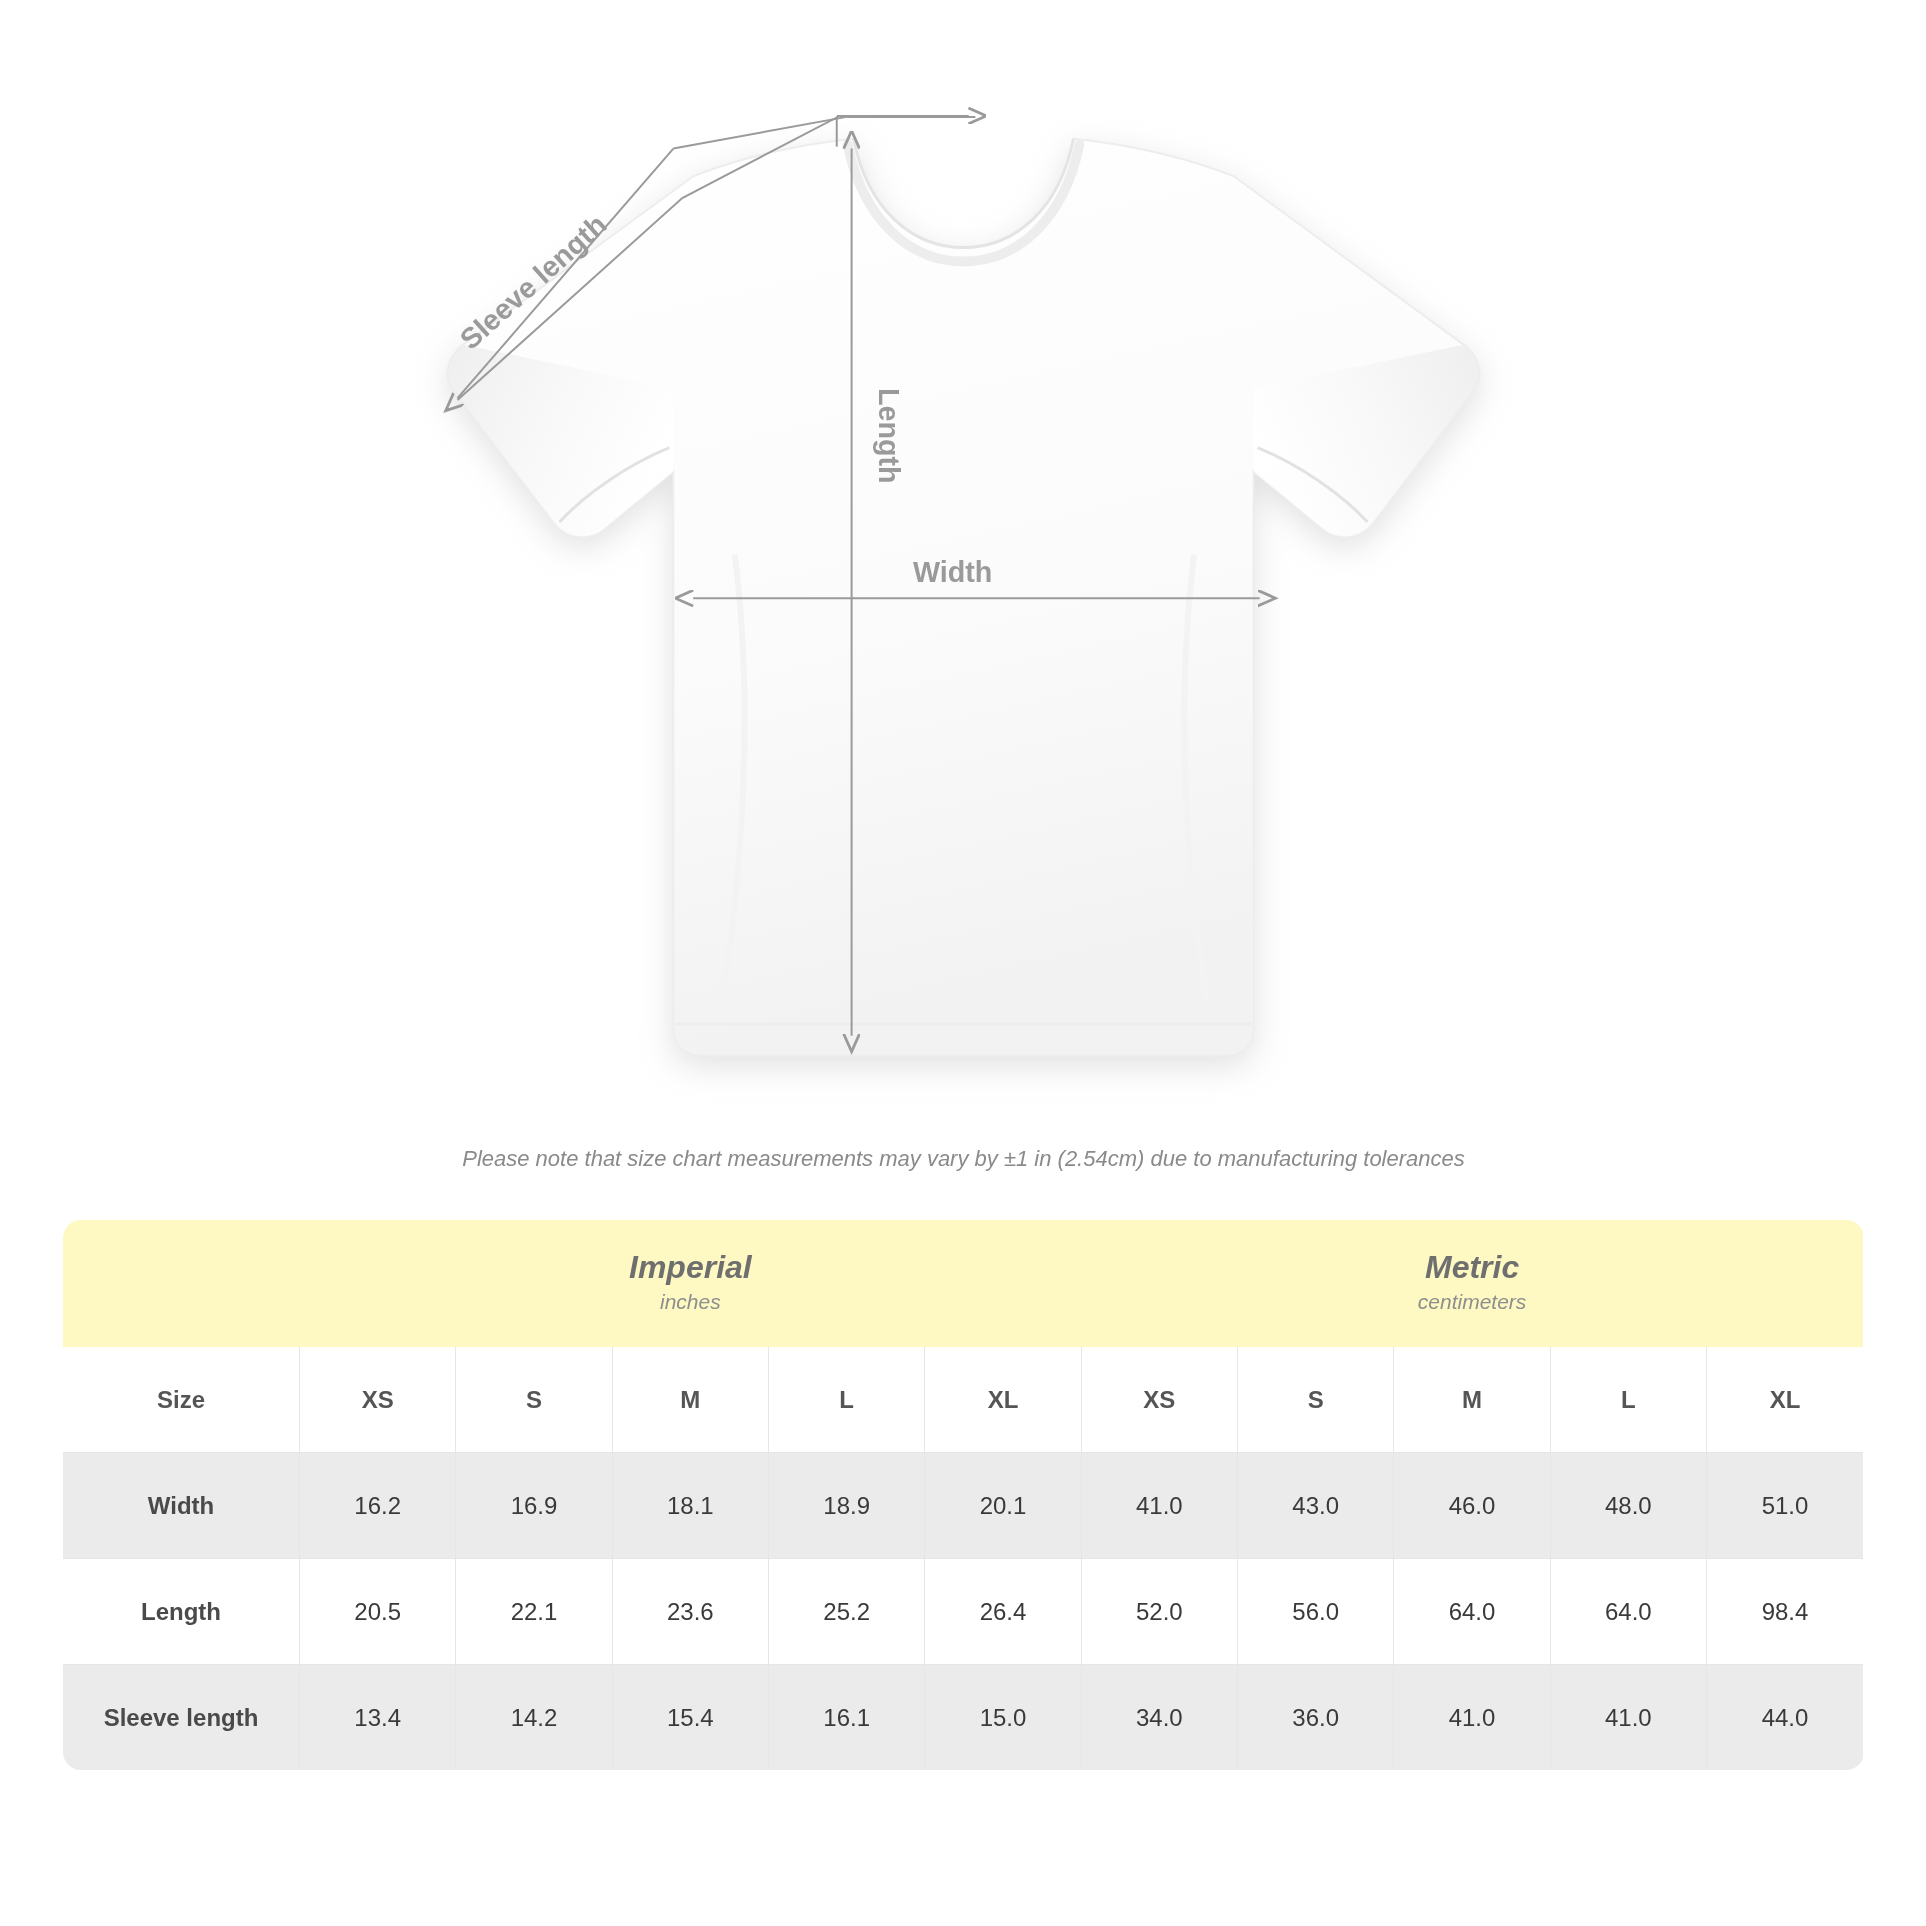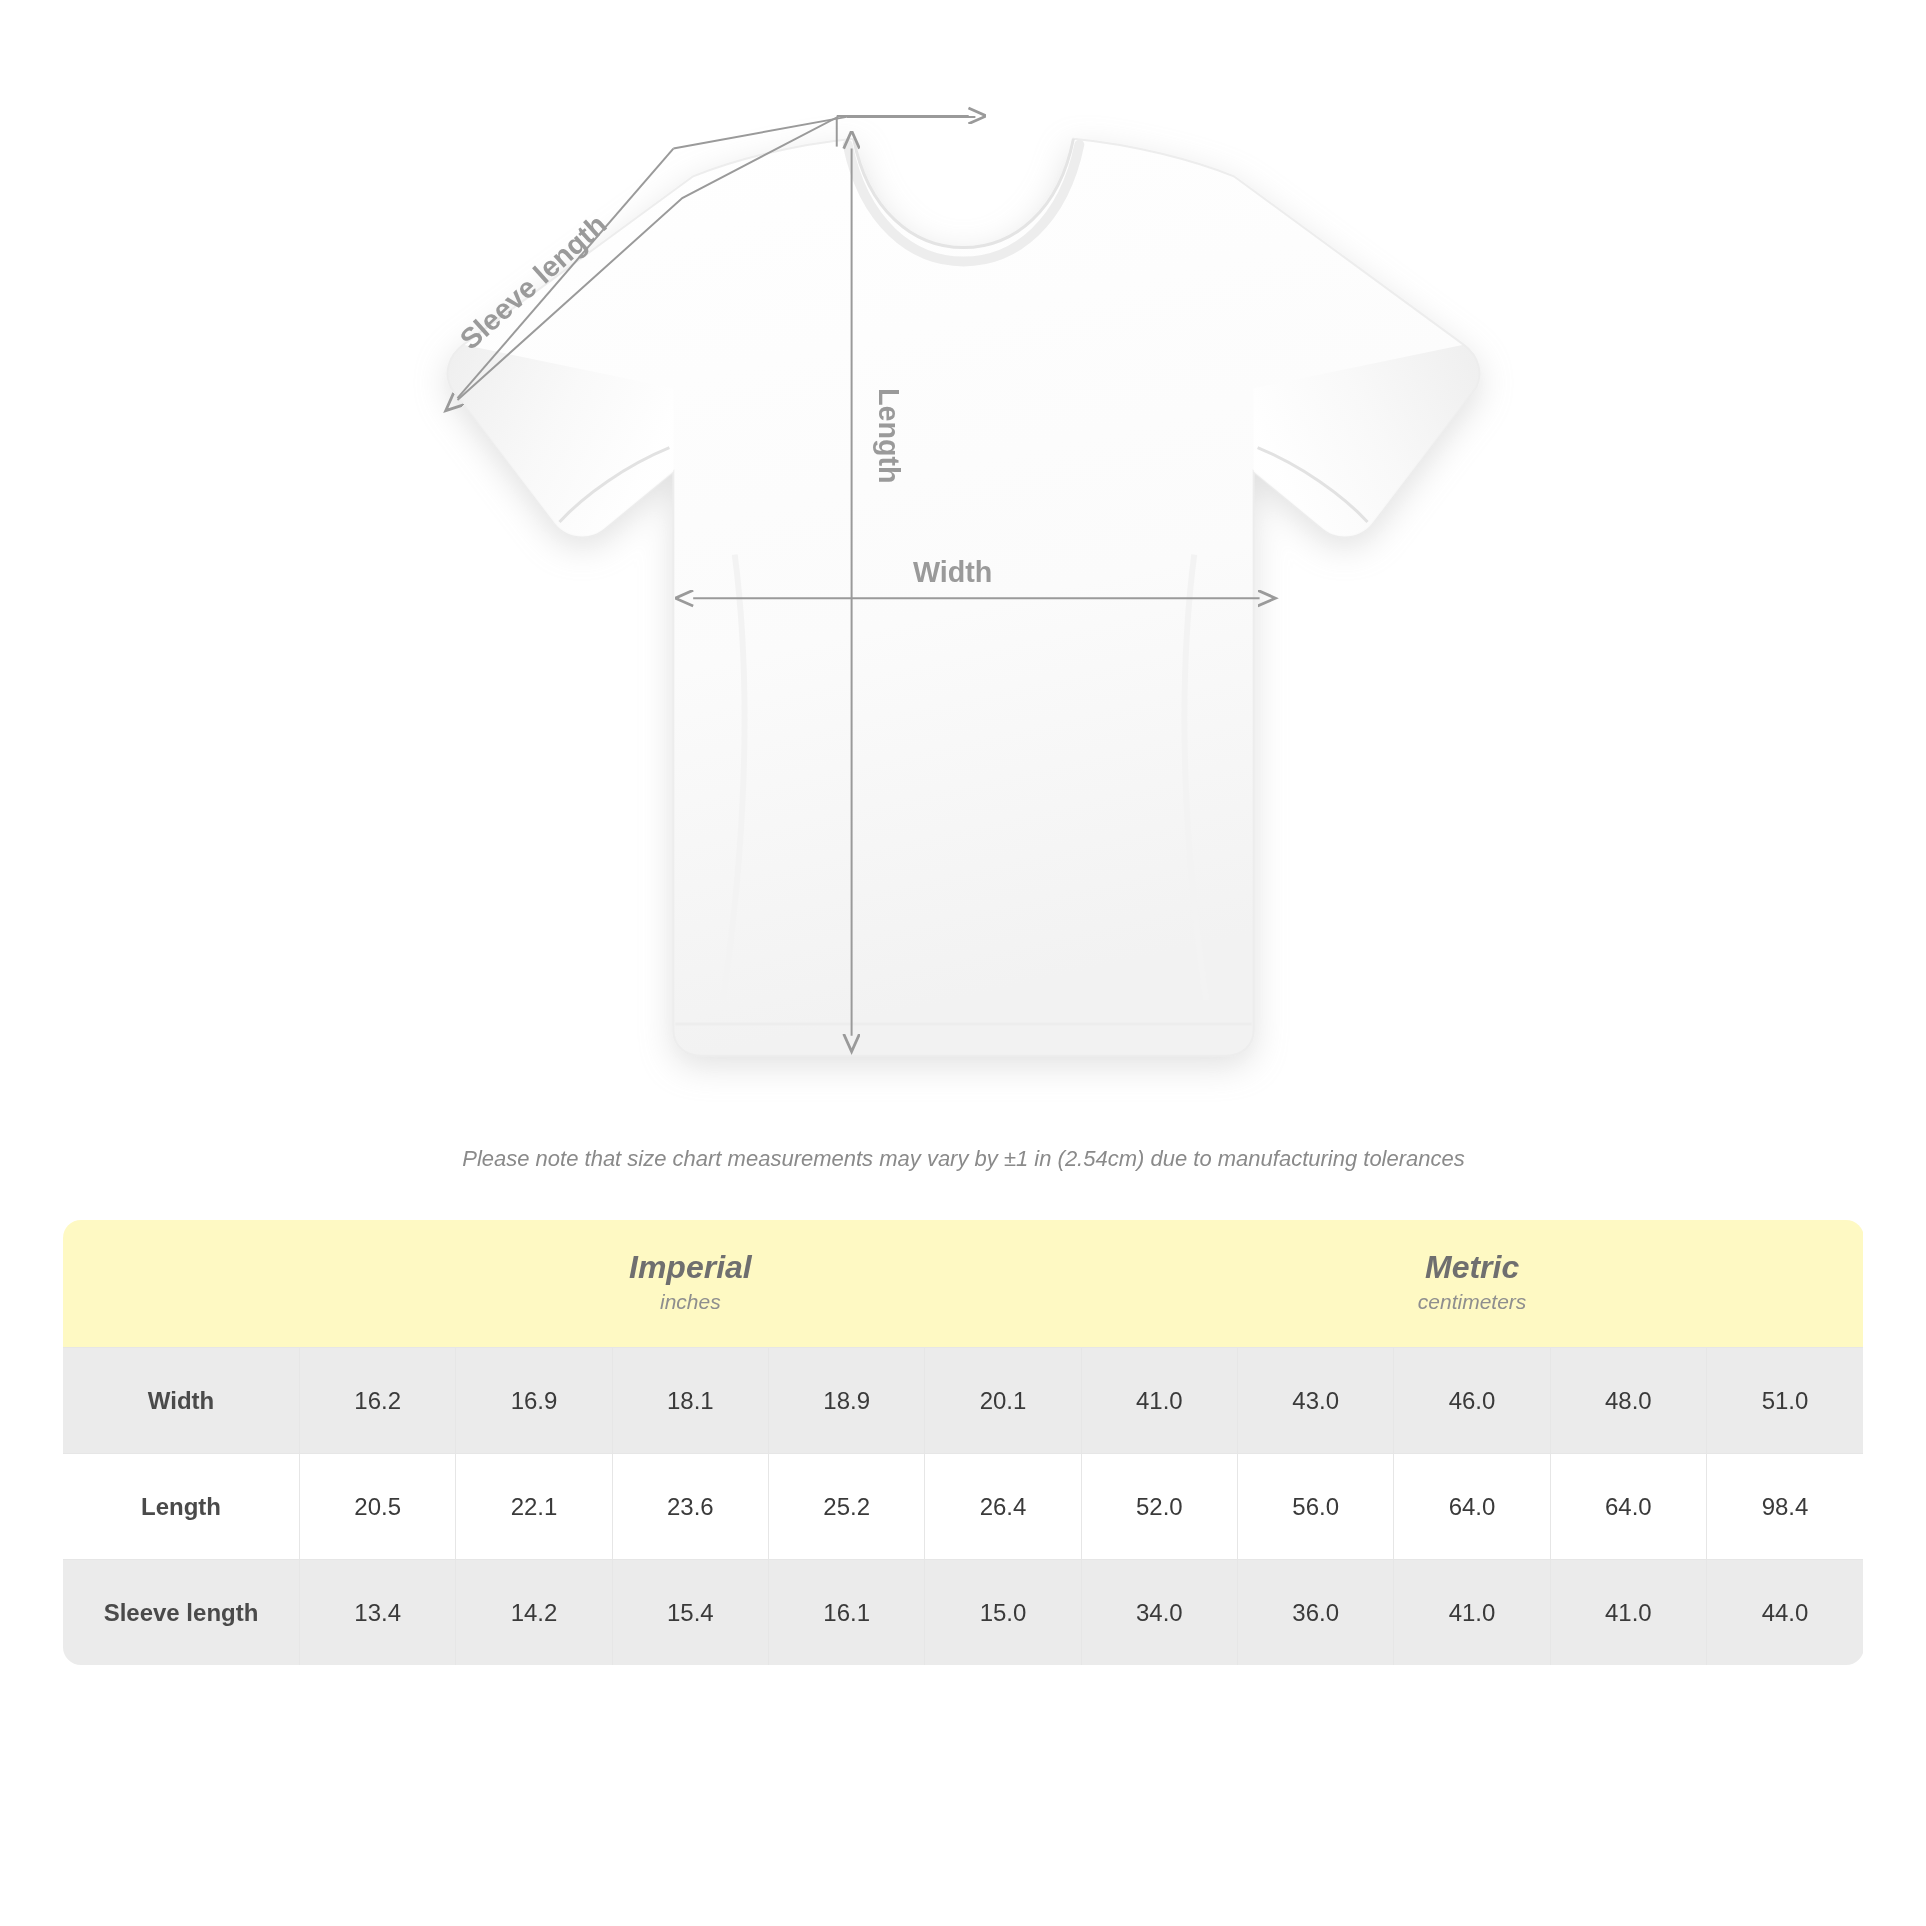--- a/index.html
+++ b/index.html
@@ -245,20 +245,33 @@
           <td colspan="5">
             <div class="unitsys-name">Imperial</div>
             <div class="unitsys-sub">inches</div>
           </td>
           <td colspan="5">
             <div class="unitsys-name">Metric</div>
             <div class="unitsys-sub">centimeters</div>
           </td>
         </tr>
 
+        <tr class="head-row">
+          <td>Size</td>
+          <td>XS</td>
+          <td>S</td>
+          <td>M</td>
+          <td>L</td>
+          <td>XL</td>
+          <td>XS</td>
+          <td>S</td>
+          <td>M</td>
+          <td>L</td>
+          <td>XL</td>
+        </tr>
 
         <tr class="tbl-divider">
             <td colspan="11"></td>
           </tr>
 
         <tr class="data-row row-shade">
           <td class="rowlabel">Width</td>
           <td>16.2</td>
           <td>16.9</td>
           <td>18.1</td>

